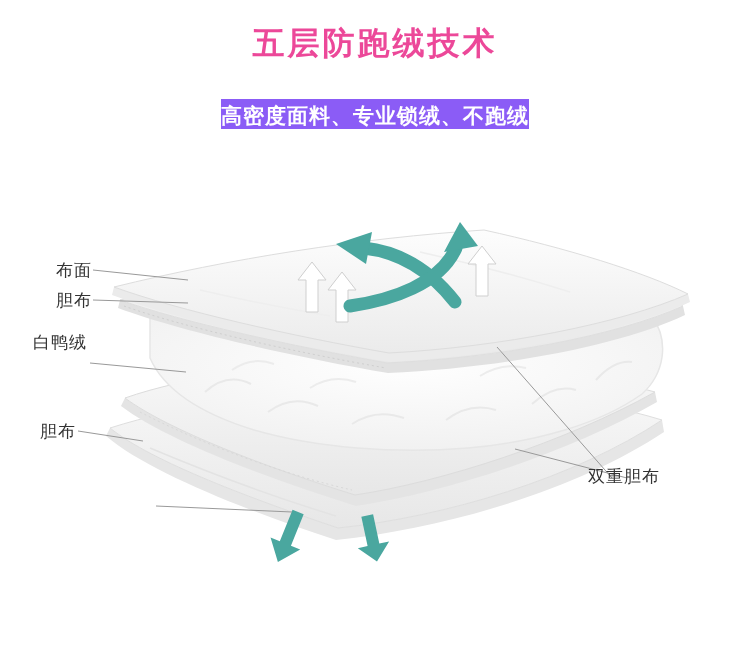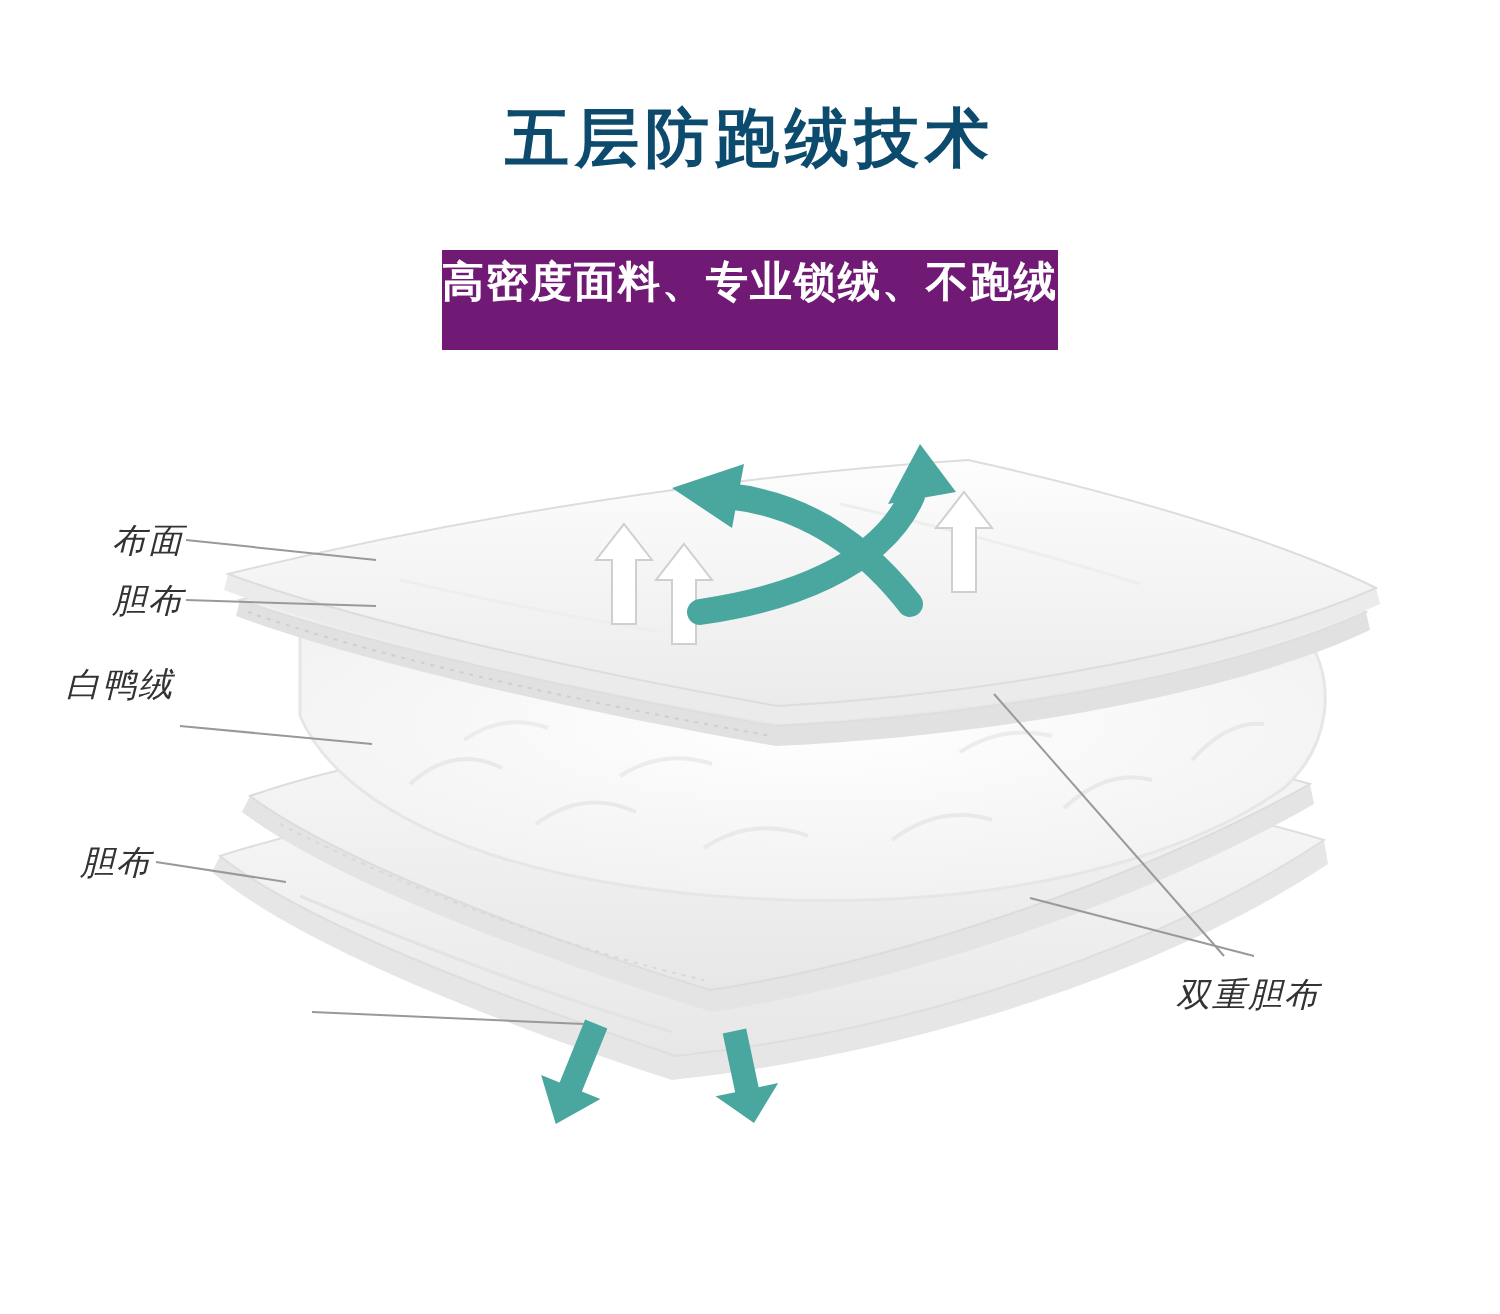--- a/index.html
+++ b/index.html
@@ -7,54 +7,53 @@
     position:relative;
     width:750px;height:657px;
     margin:0 auto;
     background:#ffffff;
     overflow:hidden;
     font-family:"Liberation Sans", sans-serif;
   }
   .header{position:relative;z-index:3;text-align:center;}
   .title{
     margin:0;
-    padding-top:48px;
+    padding-top:22px;
     font-size:32px;
     font-weight:bold;
-    color:#0c4a6e;
+    color:#ec4899;
     letter-spacing:3px;
   }
   .banner{
     display:inline-block;
     margin-top:15px;
     padding:0 0;
-    height:50px;
+    height:30px;
     line-height:33px;
-    background:#701a75;
+    background:#8b5cf6;
     color:#ffffff;
     font-size:21px;
     font-weight:bold;
     letter-spacing:1px;
   }
   .illus{position:absolute;left:0;top:0;width:750px;height:657px;z-index:1;}
   .lbl{
     position:absolute;
     z-index:2;
     font-size:17px;
     color:#333333;
     letter-spacing:1px;
     white-space:nowrap;
-    font-style:italic;
   }
   .lbl-bumian{left:56px;top:259px;}
   .lbl-danbu1{left:56px;top:289px;}
   .lbl-baiyarong{left:33px;top:331px;}
   .lbl-danbu2{left:40px;top:420px;}
   .lbl-gaomidulibu{left:62px;top:495px;}
-  .lbl-shuangchong{left:588px;top:486px;}
+  .lbl-shuangchong{left:588px;top:465px;}
 </style>
 </head>
 <body>
 
 <div class="page">
 
   <svg class="illus" viewBox="0 0 750 657" width="750" height="657">
     <defs>
       <linearGradient id="gTop" x1="0" y1="0" x2="0" y2="1">
         <stop offset="0" stop-color="#fdfdfd"></stop>

